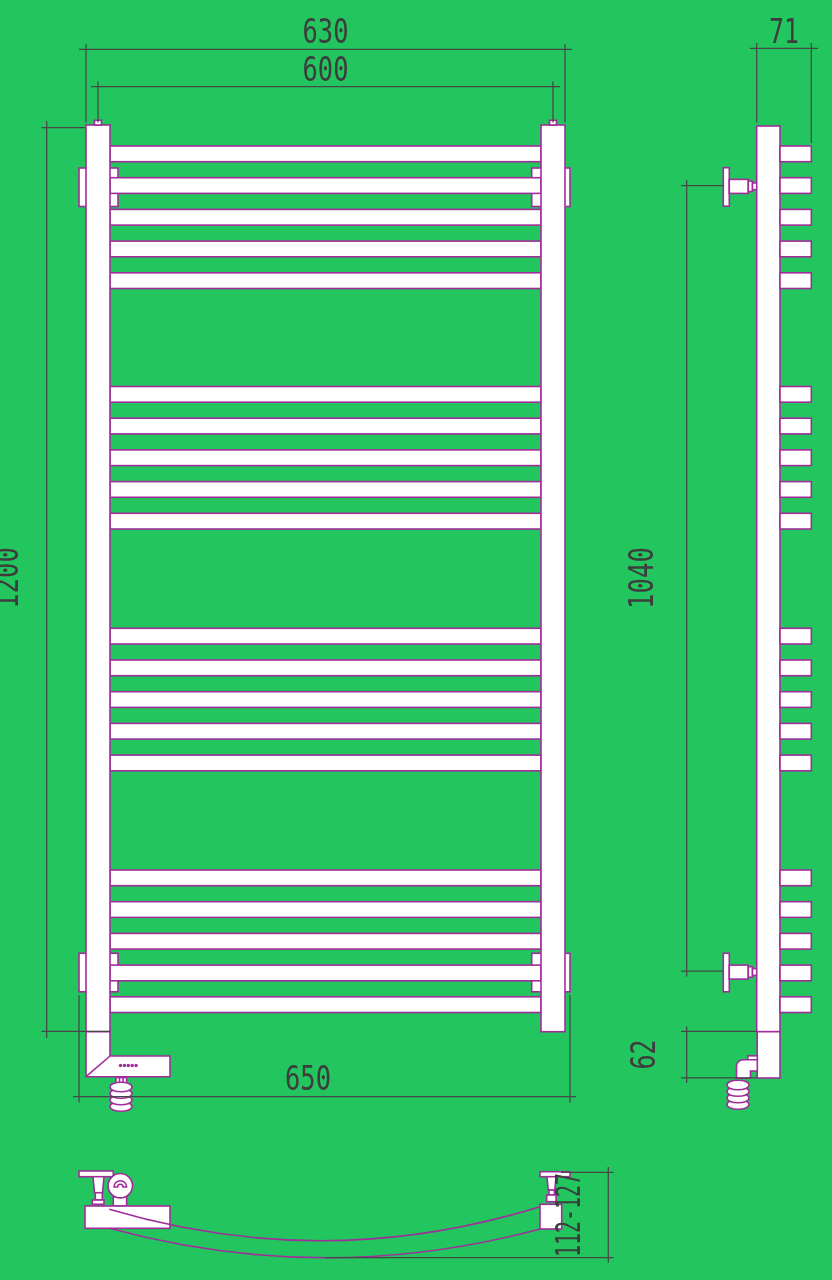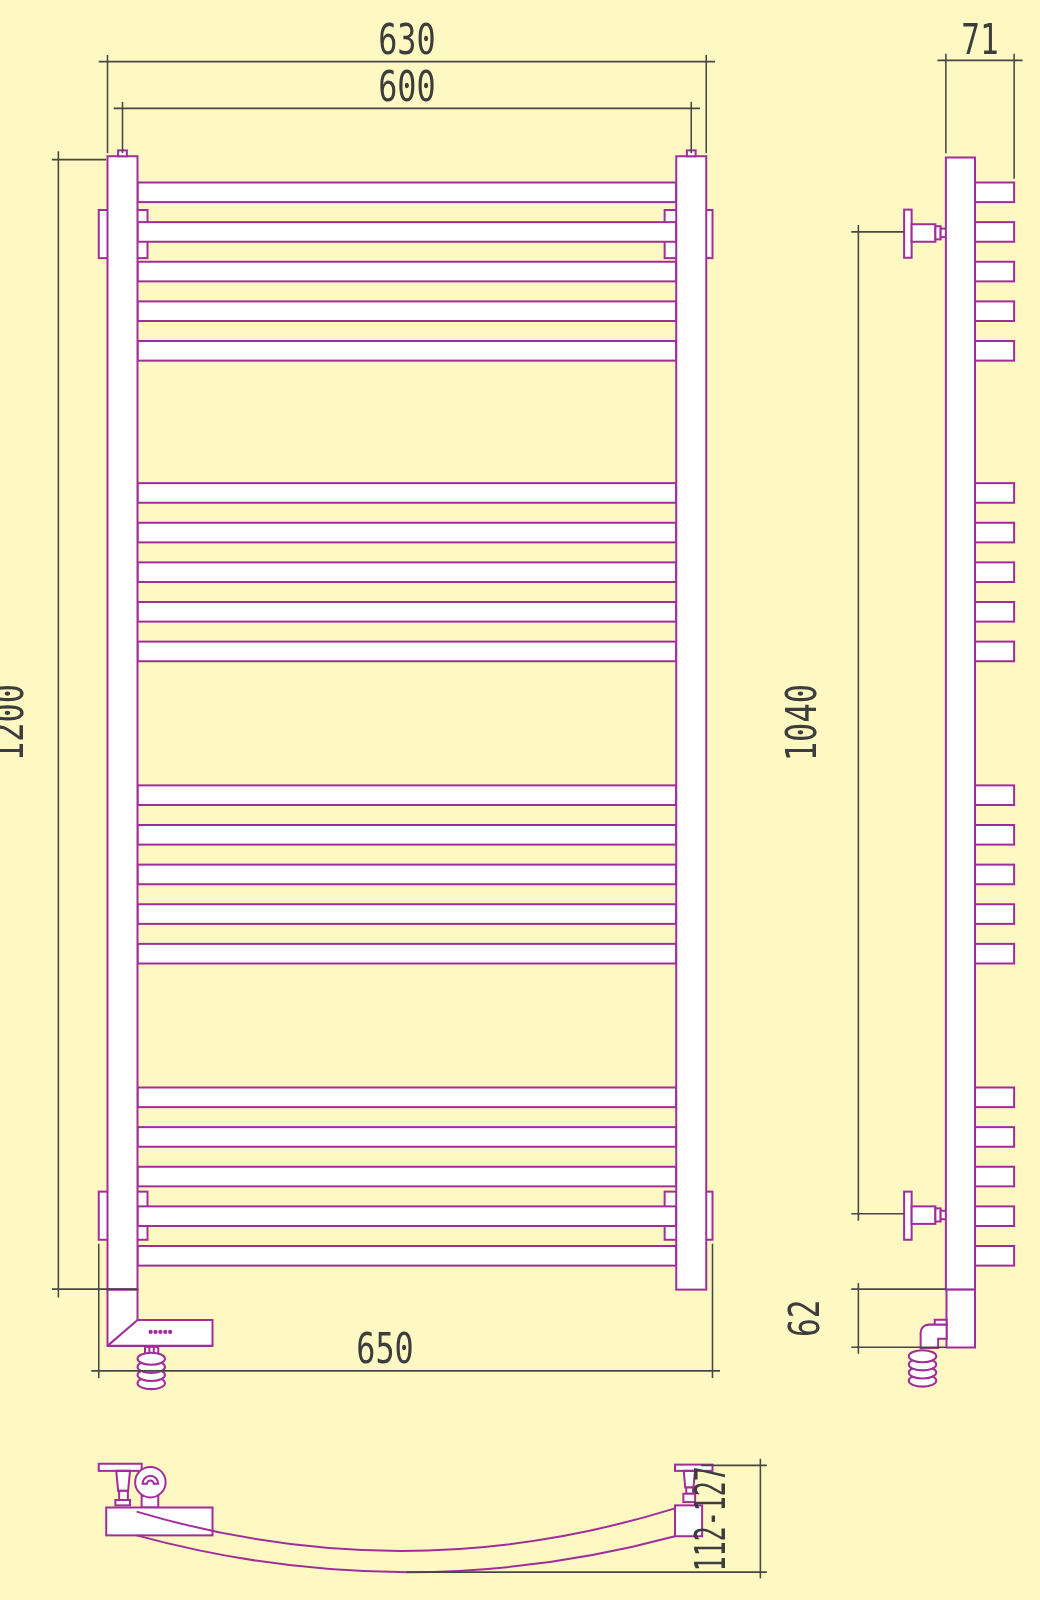--- a/index.html
+++ b/index.html
@@ -1,16 +1,16 @@
 <!DOCTYPE html>
 <html><head>
 <meta charset="utf-8">
 <style>
   html,body{margin:0;padding:0;background:#ffffff;}
-  .canvas{position:relative;width:832px;height:1280px;background:#fef9c3;overflow:hidden;}
+  .canvas{position:relative;width:832px;height:1280px;background:#22c55e;overflow:hidden;}
   svg{display:block;}
   .ink{stroke:#A12D9B;stroke-width:1.6;fill:none;}
   .ink .filled{fill:#ffffff;}
   .ink .solid{fill:#A12D9B;stroke:none;}
   .dim{stroke:#474747;stroke-width:1.25;fill:none;}
   .dim text{stroke:none;fill:#3d3d3d;font-family:"DejaVu Sans Mono","Liberation Mono",monospace;
             font-size:34px;letter-spacing:0;}
 </style>
 </head>
 <body>

